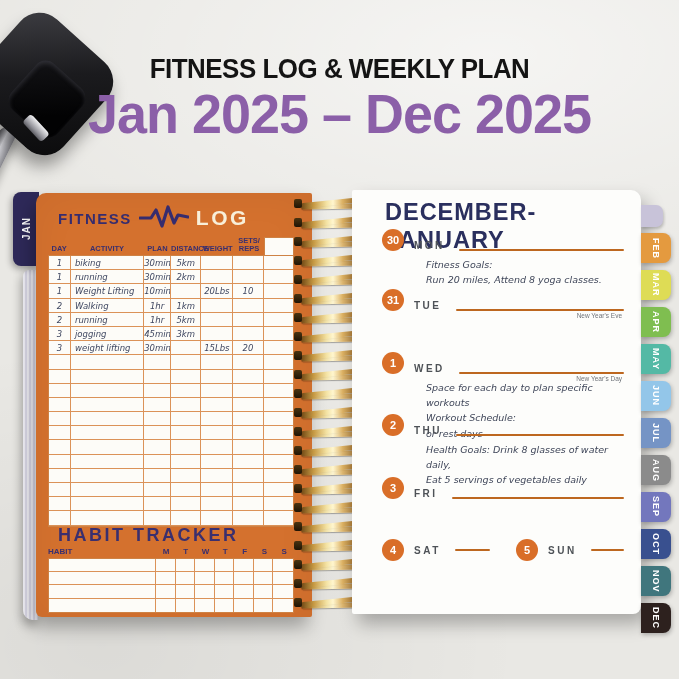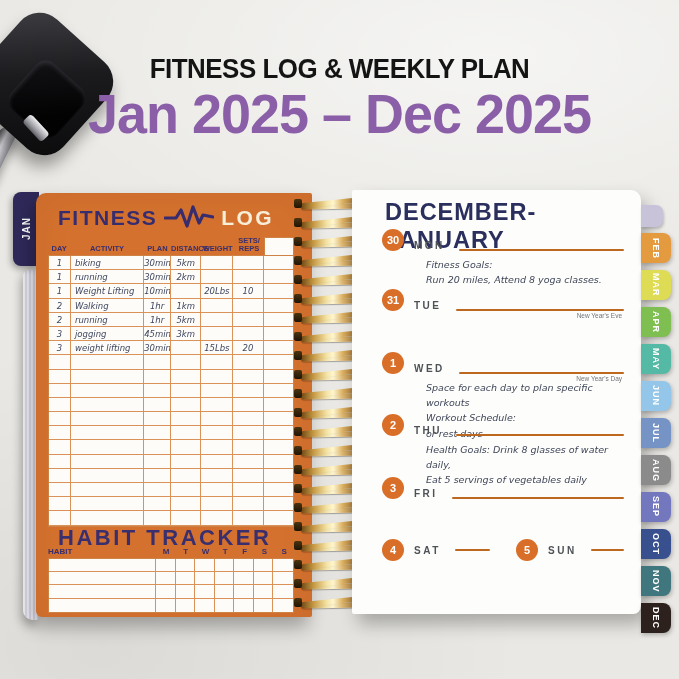--- a/index.html
+++ b/index.html
@@ -48,40 +48,40 @@
     background:#2E2959;border-radius:8px 0 0 8px;
     box-shadow:-2px 3px 6px rgba(0,0,0,.3);
     display:flex;align-items:center;justify-content:center;}
   .jan-tab span{writing-mode:vertical-rl;transform:rotate(180deg);
     color:#fff;font-size:10px;font-weight:bold;letter-spacing:1px;}
 
   .left-page{position:absolute;left:36px;top:15px;width:276px;height:424px;
     background:#D4712E;border-radius:10px 2px 2px 6px;
     box-shadow:-4px 10px 18px rgba(0,0,0,.30), inset 0 0 40px rgba(0,0,0,.05);}
   .lp-header{position:absolute;left:22px;top:12px;display:flex;align-items:center;gap:7px;}
-  .lp-fit{font-size:21px;font-weight:800;color:#362C6E;letter-spacing:1.5px;}
+  .lp-fit{font-size:15px;font-weight:800;color:#362C6E;letter-spacing:1.5px;}
   .lp-log{font-size:21px;font-weight:800;color:#F8EFD9;letter-spacing:2.5px;}
   .pulse{width:50px;height:26px;flex:none;}
 
   .log-table{position:absolute;left:12px;top:40px;width:246px;}
   .lt-head{display:flex;height:22px;align-items:flex-end;}
   .lt-hcell{font-size:7.5px;font-weight:bold;color:#3A2F6E;text-align:center;
     padding-bottom:2px;white-space:pre-line;line-height:1.05;box-sizing:border-box;}
   .lt-hcell.blankhead{background:#FDFCF8;border:1px solid #CE8245;border-bottom:none;height:18px;}
   .lt-body{border:1px solid #CE8245;background:#FDFCF8;}
   .lt-row{display:flex;height:14.2px;box-sizing:border-box;}
   .lt-cell{border-right:1px solid #DB9258;border-bottom:1px solid #DB9258;
     box-sizing:border-box;overflow:hidden;white-space:nowrap;}
   .c-day{width:9%;} .c-act{width:30%;} .c-time{width:11%;} .c-dist{width:12.5%;}
   .c-wt{width:13%;} .c-sets{width:12.5%;} .c-blank{width:12%;border-right:none;}
   .hw{font-style:italic;color:#3E4660;font-size:8.5px;line-height:14px;
     font-family:"DejaVu Sans",sans-serif;}
   .hw-left{padding-left:4px;font-style:italic;} .hw-c{text-align:center;}
 
-  .habit-title{position:absolute;left:22px;top:332px;font-size:22px;font-weight:800;
+  .habit-title{position:absolute;left:22px;top:332px;font-size:18px;font-weight:800;
     color:#3A2F6E;letter-spacing:2.5px;}
   .habit-head{position:absolute;left:12px;top:354px;width:246px;display:flex;
     font-size:8px;font-weight:bold;color:#3A2F6E;}
   .hb-name{width:44%;text-align:left;}
   .hb-day{width:8%;text-align:center;}
   .habit-grid{position:absolute;left:12px;top:365px;width:246px;
     border:1px solid #CE8245;background:#FDFCF8;box-sizing:border-box;}
   .hg-row{display:flex;height:13.2px;}
   .hg-cell{border-right:1px solid #DB9258;border-bottom:1px solid #DB9258;box-sizing:border-box;}
   .hg-name{width:44%;} .hg-day{width:8%;}

